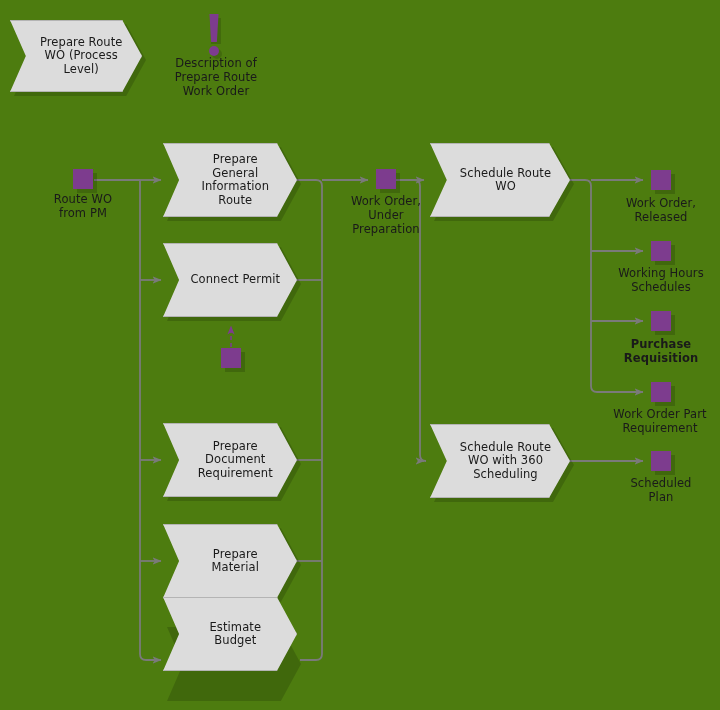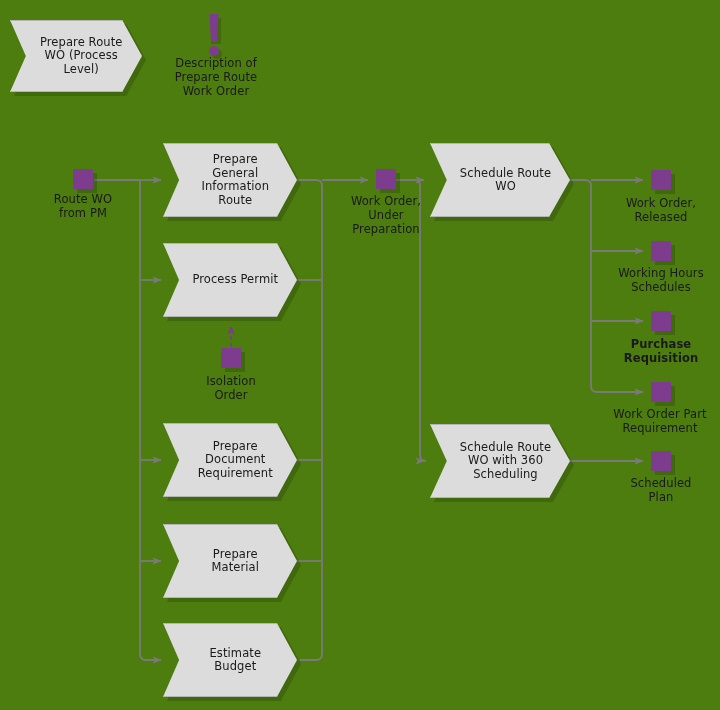--- a/index.html
+++ b/index.html
@@ -174,46 +174,44 @@
   <div class="chev-shadow" style="left:167px; top:147px; width:134px; height:74px;"></div>
   <div class="chev" style="left:163px; top:143px; width:134px; height:74px;">
     <span class="chev-label">Prepare
 General
 Information
 Route</span>
   </div>
 
   <div class="chev-shadow" style="left:167px; top:247px; width:134px; height:74px;"></div>
   <div class="chev" style="left:163px; top:243px; width:134px; height:74px;">
-    <span class="chev-label">Process Permit</span>
+    <span class="chev-label">Connect Permit</span>
   </div>
 
   <div class="chev-shadow" style="left:167px; top:427px; width:134px; height:74px;"></div>
   <div class="chev" style="left:163px; top:423px; width:134px; height:74px;">
     <span class="chev-label">Prepare
 Document
 Requirement</span>
   </div>
 
   <div class="chev-shadow" style="left:167px; top:528px; width:134px; height:74px;"></div>
   <div class="chev" style="left:163px; top:524px; width:134px; height:74px;">
     <span class="chev-label">Prepare
 Material</span>
   </div>
 
   <div class="chev-shadow" style="left:167px; top:627px; width:134px; height:74px;"></div>
-  <div class="chev" style="left:163px; top:623px; width:134px; height:74px;">
+  <div class="chev" style="left:163px; top:597px; width:134px; height:74px;">
     <span class="chev-label">Estimate
 Budget</span>
   </div>
 
   <div class="evt-shadow" style="left:225px; top:352px;"></div>
   <div class="evt" style="left:221px; top:348px;"></div>
-  <div class="evt-label" style="left:181px; top:374px; width:100px;">Isolation
-Order</div>
 
   <div class="evt-shadow" style="left:380px; top:173px;"></div>
   <div class="evt" style="left:376px; top:169px;"></div>
   <div class="evt-label" style="left:326px; top:194px; width:120px;">Work Order,
 Under
 Preparation</div>
 
   <div class="chev-shadow" style="left:434px; top:147px; width:140px; height:74px;"></div>
   <div class="chev" style="left:430px; top:143px; width:140px; height:74px;">
     <span class="chev-label">Schedule Route

